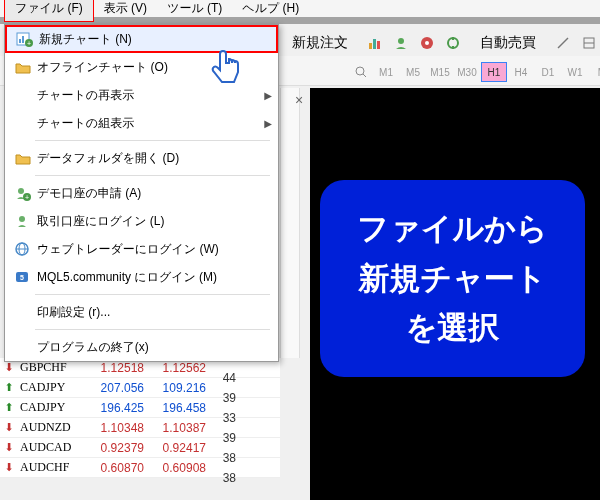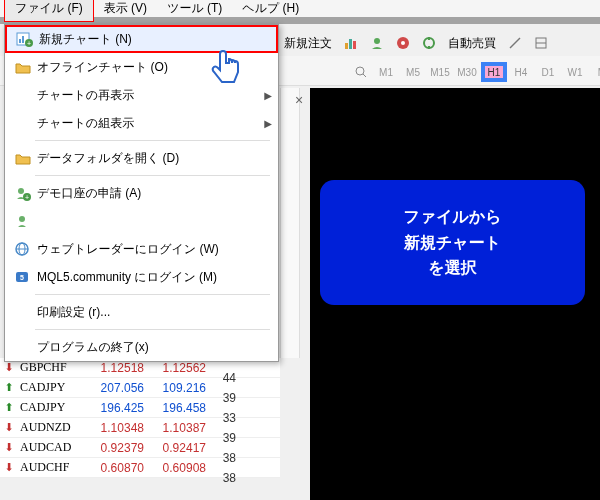--- a/index.html
+++ b/index.html
@@ -3,40 +3,40 @@
 <meta charset="utf-8">
 <style>
   * { margin: 0; padding: 0; box-sizing: border-box; }
   body { font-family: "MS PGothic", "Meiryo", sans-serif; font-size: 12px; background: #f0f0f0; width: 600px; height: 500px; overflow: hidden; position: relative; }
   
   .menubar { background: #f5f5f5; border-bottom: 7px solid #a3a3a3; height: 24px; display: flex; align-items: center; padding: 0 4px; position: relative; }
   .menubar-item { padding: 4px 10px; cursor: pointer; font-size: 12px; }
   .menubar-item.active { border: 1px solid red; background: #eaeaea; }
   .toolbar-right { position: absolute; left: 280px; top: 28px; height: 30px; display: flex; align-items: center; gap: 4px; }
   .tb-btn { width: 22px; height: 22px; display: flex; align-items: center; justify-content: center; cursor: pointer; }
-  .tb-text { font-size: 12px; padding: 0 4px; text-align: center; }
+  .tb-text { font-size: 14px; padding: 0 12px; text-align: center; }
   
   .timeframes { position: absolute; left: 350px; top: 60px; height: 24px; display: flex; align-items: center; gap: 1px; background: #f5f5f5; }
   .tf-btn { width: 26px; height: 20px; font-size: 10px; color: #999; display: flex; align-items: center; justify-content: center; border: 1px solid transparent; cursor: pointer; }
-  .tf-btn.active { color: #333; border: 4px solid #3b82f6; background: #f9a8d4; }
+  .tf-btn.active { color: #333; border: 1px solid #3b82f6; background: #f9a8d4; }
   
   .dropdown { position: absolute; left: 4px; top: 24px; width: 275px; background: #fff; border: 1px solid #999; box-shadow: 2px 2px 6px rgba(0,0,0,0.3); z-index: 100; }
   .dd-item { display: flex; align-items: center; height: 28px; padding: 0 6px; cursor: pointer; position: relative; }
   .dd-item.highlighted { border: 2px solid red; background: #e8f0ff; }
   .dd-icon { width: 24px; height: 20px; display: flex; align-items: center; justify-content: center; }
   .dd-label { flex: 1; font-size: 12px; padding-left: 2px; }
   .dd-arrow { font-size: 10px; color: #555; }
   .dd-sep { height: 1px; background: #ddd; margin: 3px 8px 3px 30px; }
   
   .cursor-hand { position: absolute; left: 206px; top: 46px; width: 40px; height: 40px; z-index: 200; pointer-events: none; }
   
   .chart-area { position: absolute; left: 310px; top: 88px; width: 290px; height: 412px; background: #000; }
   .chart-close { position: absolute; left: 295px; top: 92px; font-size: 14px; color: #666; cursor: pointer; }
   
-  .callout { position: absolute; left: 320px; top: 180px; width: 265px; background: #0020d8; color: #fff; border-radius: 14px; padding: 24px 16px; text-align: center; font-size: 16px; line-height: 1.6; font-weight: bold; z-index: 50; }
+  .callout { position: absolute; left: 320px; top: 180px; width: 265px; background: #0020d8; color: #fff; border-radius: 24px; padding: 24px 16px; text-align: center; font-size: 31px; line-height: 1.6; font-weight: bold; z-index: 50; }
   
   .watchlist { position: absolute; left: 0; top: 358px; width: 280px; background: #fff; }
   .wl-row { display: flex; height: 20px; align-items: center; border-bottom: 1px solid #eee; font-size: 12px; }
   .wl-arrow { width: 18px; text-align: center; font-size: 11px; }
   .wl-arrow.up { color: #2a8a2a; }
   .wl-arrow.down { color: #c43030; }
   .wl-sym { width: 70px; padding-left: 2px; font-weight: 500; font-family: Liberation Serif, serif; }
   .wl-num { width: 62px; text-align: right; padding-right: 6px; }
   .wl-num.up { color: #1050d0; }
   .wl-num.down { color: #c43030; }
@@ -171,20 +171,21 @@
       </span>
       <span class="dd-label">デモ口座の申請 (A)</span>
     </div>
     <div class="dd-item">
       <span class="dd-icon">
         <svg width="18" height="16">
           <circle cx="8" cy="6" r="3" fill="#6ab06a"></circle>
           <path d="M4 14 Q8 10 12 14" fill="#6ab06a"></path>
         </svg>
       </span>
+      <span class="dd-label">取引口座にログイン (L)</span>
     </div>
     <div class="dd-item">
       <span class="dd-icon">
         <svg width="18" height="16">
           <circle cx="8" cy="8" r="6" fill="none" stroke="#4a8ac8" stroke-width="1.5"></circle>
           <ellipse cx="8" cy="8" rx="3" ry="6" fill="none" stroke="#4a8ac8"></ellipse>
           <line x1="2" y1="8" x2="14" y2="8" stroke="#4a8ac8"></line>
         </svg>
       </span>
       <span class="dd-label">ウェブトレーダーにログイン (W)</span>

